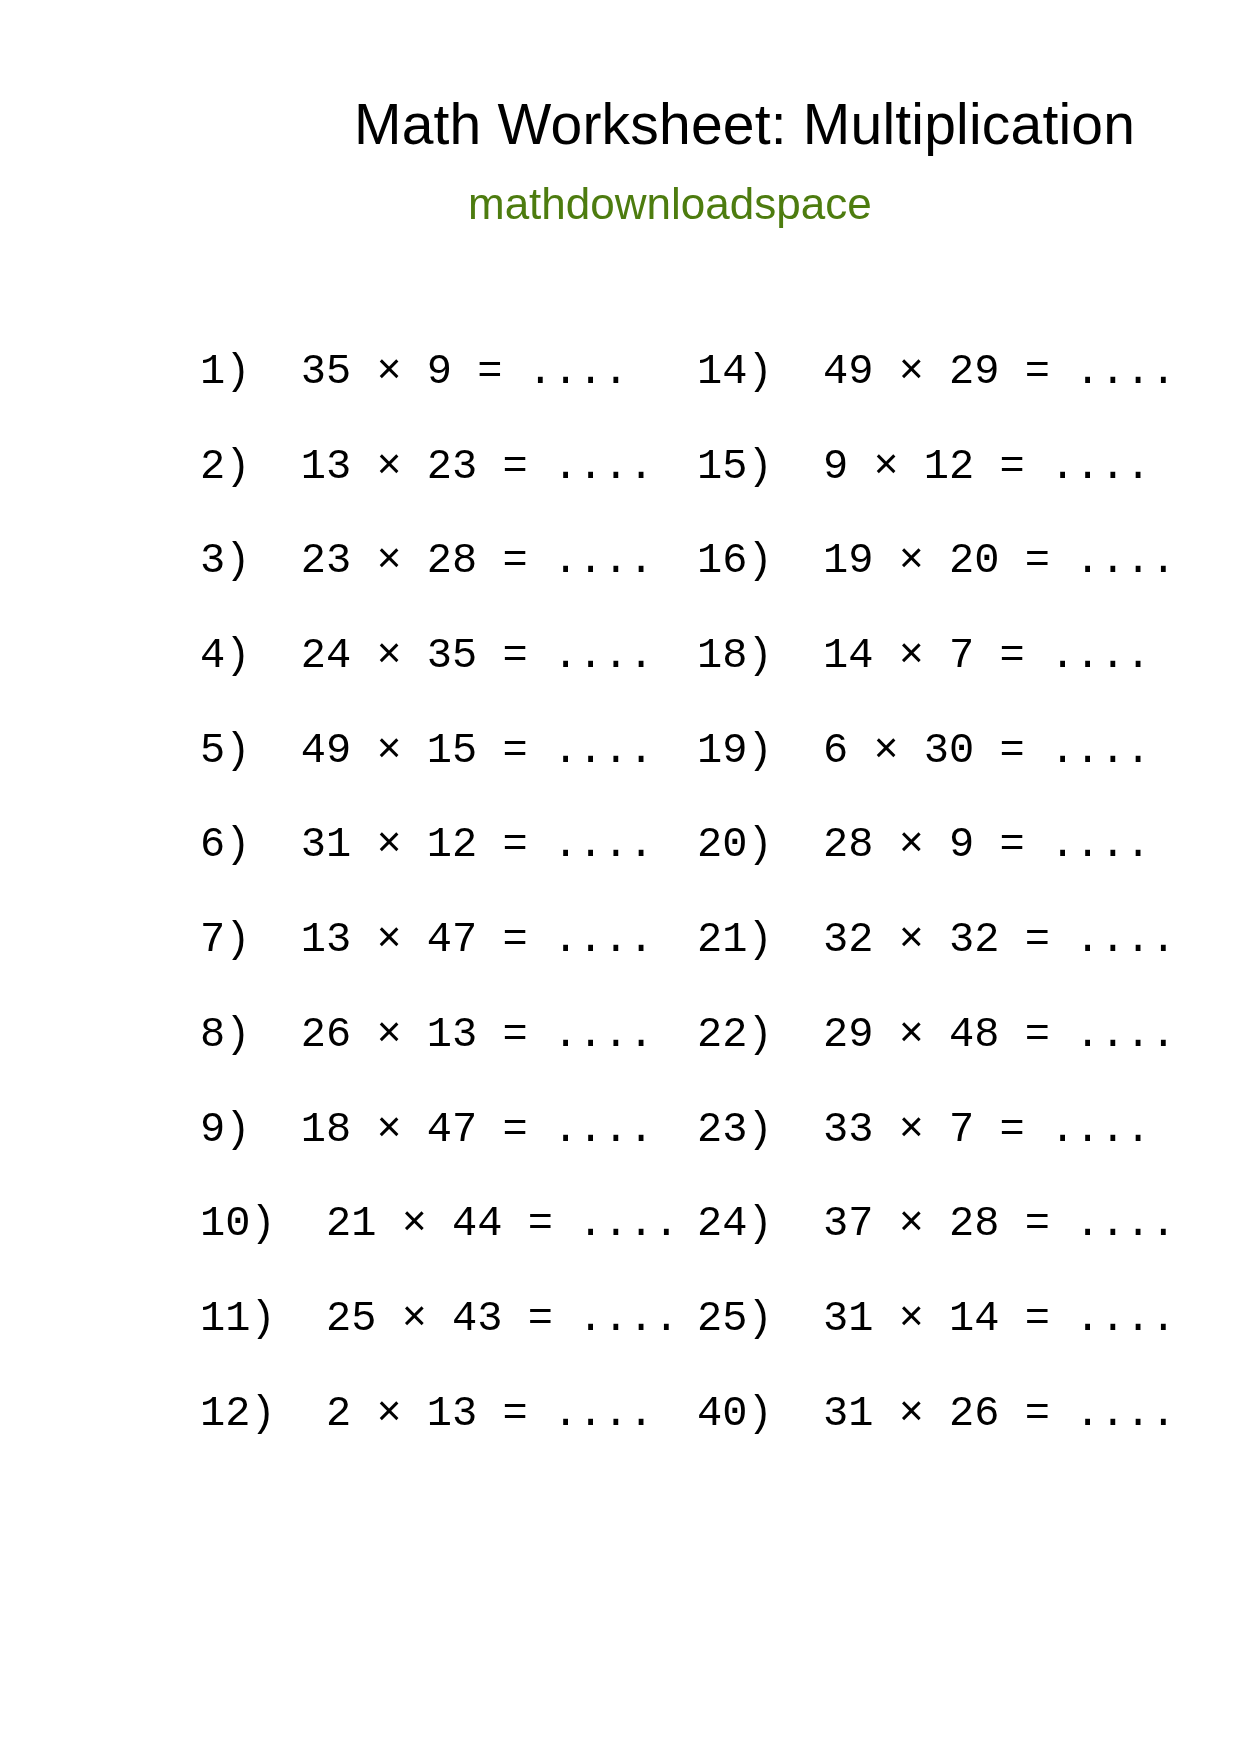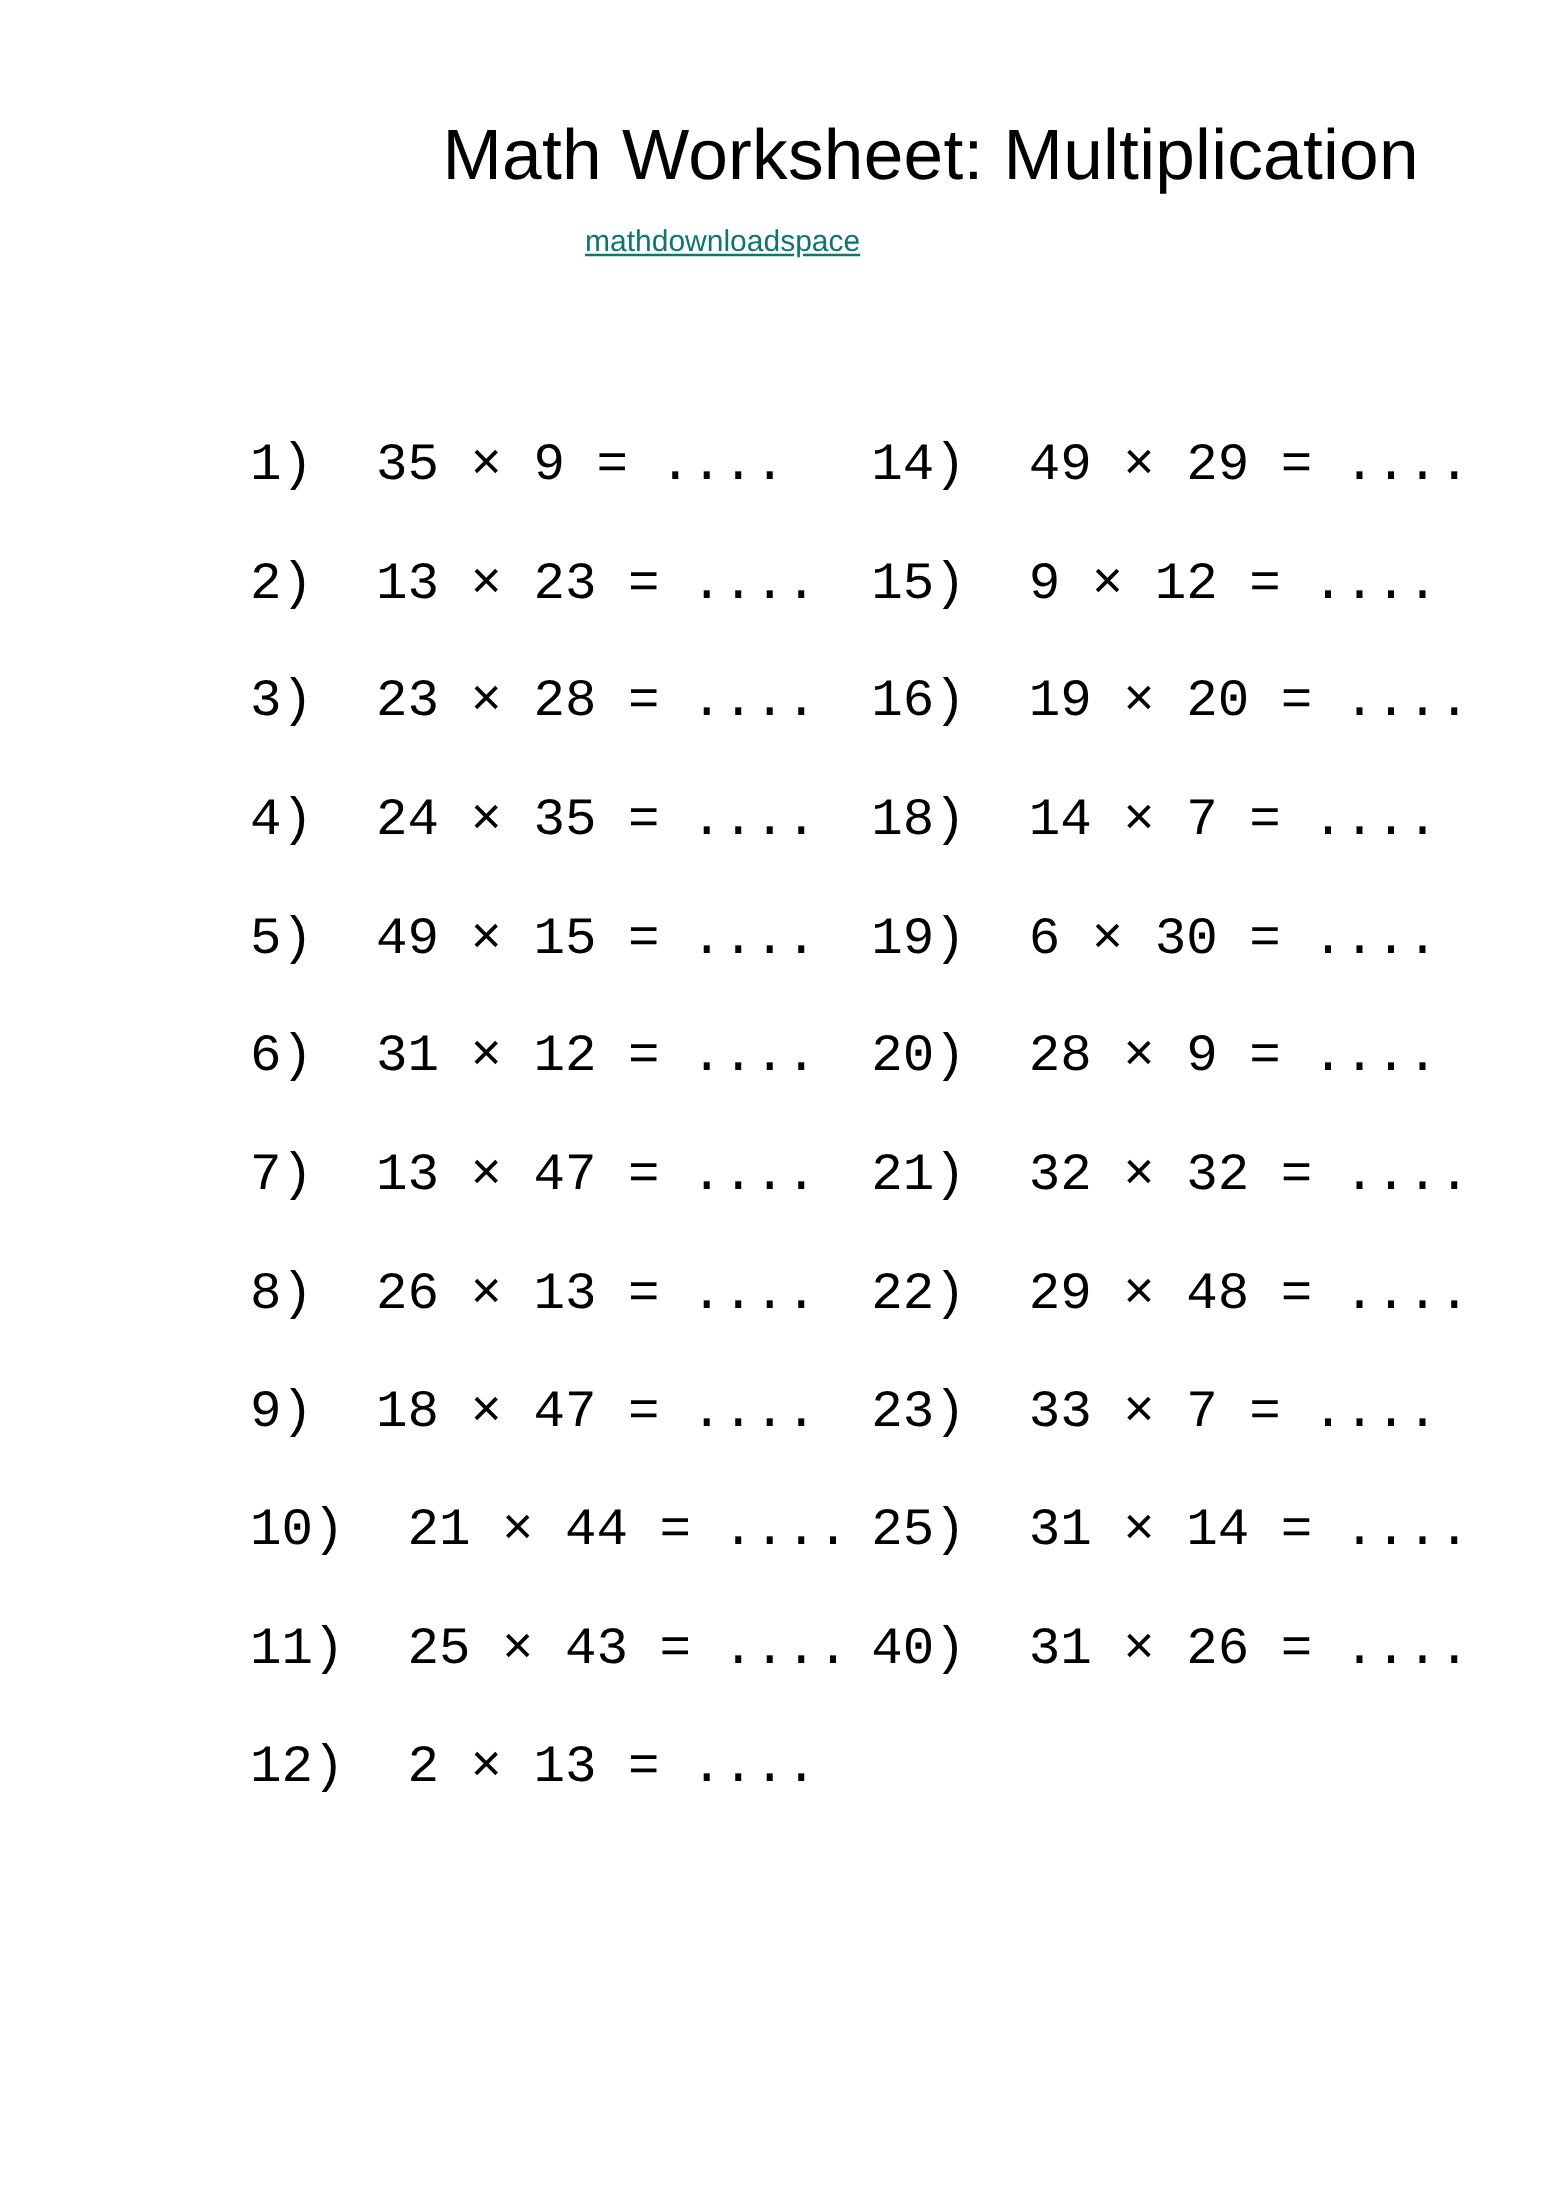--- a/index.html
+++ b/index.html
@@ -29,25 +29,24 @@
       font-size: 57px;
       line-height: 1;
       white-space: nowrap;
       letter-spacing: 0.2px;
       margin-left: 36px;
     }
     .subtitle {
       position: absolute;
       left: 468px;
       top: 182px;
-      font-size: 24px;
+      font-size: 44px;
       line-height: 1;
-      color: #0f766e;
+      color: #4d7c0f;
       white-space: nowrap;
-      text-decoration: underline;
     }
     .column {
       position: absolute;
       top: 348px;
       margin: 0;
       padding: 0;
       list-style: none;
       font-family: Liberation Mono, monospace;
     }
     .column.left { left: 200px; }
@@ -86,16 +85,17 @@
   <ol class="column right">
     <li class="problem"><span class="num">14)</span>  <span class="expr">49 × 29 = ....</span></li>
     <li class="problem"><span class="num">15)</span>  <span class="expr">9 × 12 = ....</span></li>
     <li class="problem"><span class="num">16)</span>  <span class="expr">19 × 20 = ....</span></li>
     <li class="problem"><span class="num">18)</span>  <span class="expr">14 × 7 = ....</span></li>
     <li class="problem"><span class="num">19)</span>  <span class="expr">6 × 30 = ....</span></li>
     <li class="problem"><span class="num">20)</span>  <span class="expr">28 × 9 = ....</span></li>
     <li class="problem"><span class="num">21)</span>  <span class="expr">32 × 32 = ....</span></li>
     <li class="problem"><span class="num">22)</span>  <span class="expr">29 × 48 = ....</span></li>
     <li class="problem"><span class="num">23)</span>  <span class="expr">33 × 7 = ....</span></li>
+    <li class="problem"><span class="num">24)</span>  <span class="expr">37 × 28 = ....</span></li>
     <li class="problem"><span class="num">25)</span>  <span class="expr">31 × 14 = ....</span></li>
     <li class="problem"><span class="num">40)</span>  <span class="expr">31 × 26 = ....</span></li>
   </ol>
 </div>
 
 </body></html>

